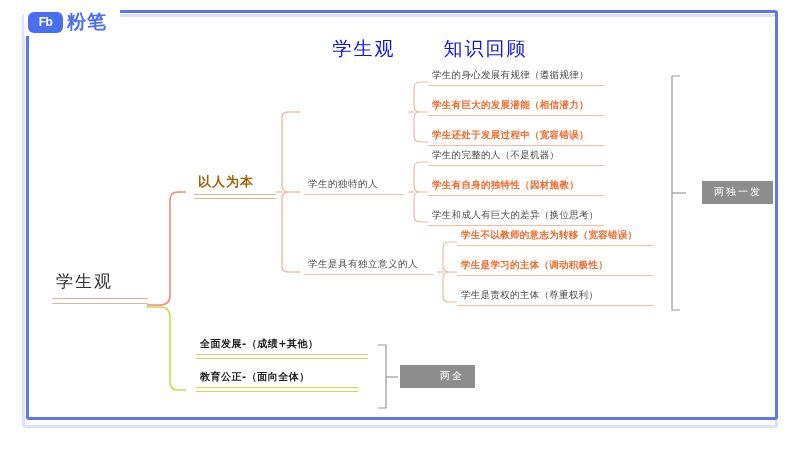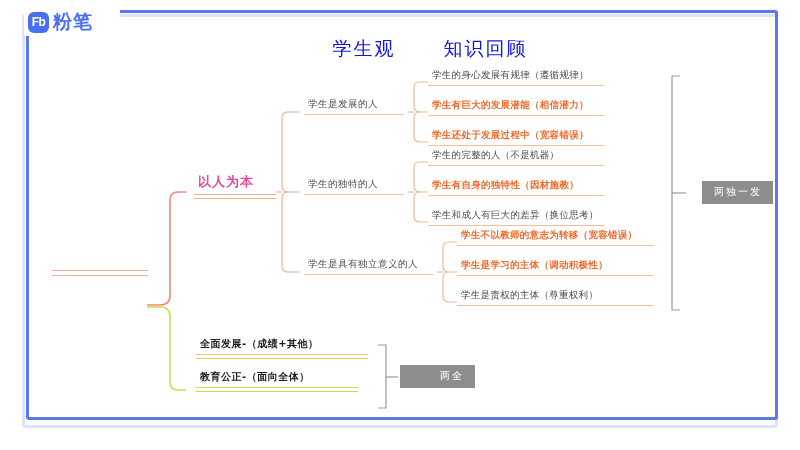--- a/index.html
+++ b/index.html
@@ -9,39 +9,39 @@
   #stage{position:relative;width:800px;height:450px;background:#ffffff;}
 
   
   .frame{position:absolute;left:22px;top:14px;width:756px;height:414px;
          border:3px solid #5d79e8;border-radius:3px;box-sizing:border-box;}
   .frame.soft{border-color:#dbe2fb;border-width:3px;left:22px;top:14px;}
 
   
   .logo-mask{position:absolute;left:24px;top:6px;width:96px;height:30px;background:#fff;}
   .logo{position:absolute;left:28px;top:9px;display:flex;align-items:center;gap:4px;}
-  .logo-mark{width:21px;height:21px;border-radius:6px;background:#4a6ef0;
+  .logo-mark{width:35px;height:21px;border-radius:6px;background:#4a6ef0;
              color:#fff;font-size:12px;font-weight:bold;line-height:21px;text-align:center;
              font-family:"Liberation Sans",sans-serif;letter-spacing:-.5px;}
   .logo-text{color:#4a6ef0;font-size:19px;font-weight:bold;letter-spacing:1px;
              font-family:"DejaVu Sans",sans-serif;}
 
   
   .title{position:absolute;top:36px;left:300px;width:260px;text-align:center;
          color:#1414dc;font-size:19px;font-weight:normal;letter-spacing:2px;
          font-family:"DejaVu Sans",sans-serif;white-space:pre;}
 
   
   .node{position:absolute;white-space:nowrap;font-family:"DejaVu Sans",sans-serif;}
   .node .txt{display:block;padding:0 4px 3px 4px;}
 
   .root .txt{font-size:17px;color:#333;letter-spacing:2px;padding-bottom:5px;}
   .root .rule{height:4px;border-top:1.5px solid #f2a9a4;border-bottom:1.5px solid #f2a9a4;background:#fff;}
 
-  .lvl2 .txt{font-size:13px;font-weight:bold;color:#ec4899;letter-spacing:1px;}
+  .lvl2 .txt{font-size:13px;font-weight:bold;color:#a16207;letter-spacing:1px;}
   .lvl2 .rule{height:3px;border-top:1.3px solid #f0b089;border-bottom:1.3px solid #f0b089;background:#fff;}
 
   .lvl2b .txt{font-size:10px;font-weight:bold;color:#1c1c1c;letter-spacing:.5px;}
   .rule-gold{height:3px;border-top:1.3px solid #e8c86a;border-bottom:1.3px solid #e8c86a;background:#fff;}
   .rule-green{height:3px;border-top:1.3px solid #cddc4a;border-bottom:1.3px solid #cddc4a;background:#fff;}
 
   .lvl3 .txt{font-size:9.5px;color:#4a4a4a;letter-spacing:.5px;}
   .lvl3 .rule{height:1px;background:#f3c4ab;}
 
   .leaf .txt{font-size:9.5px;color:#4a4a4a;letter-spacing:.3px;}
@@ -104,32 +104,29 @@
     <path d="M449,242 L457,242 M449,272 L457,272 M449,302 L457,302" fill="none" stroke="#f3b79b" stroke-width="1.2"></path>
 
     <path d="M680,76 L672,76 L672,310 L680,310" fill="none" stroke="#9a9a9a" stroke-width="1.2"></path>
     <path d="M672,193 L686,193" fill="none" stroke="#9a9a9a" stroke-width="1.2"></path>
 
     <path d="M378,345 L386,345 L386,408 L378,408" fill="none" stroke="#9a9a9a" stroke-width="1.2"></path>
     <path d="M386,377 L398,377" fill="none" stroke="#9a9a9a" stroke-width="1.2"></path>
   </svg>
 
   <div class="node root" style="left:52px;top:270px;">
+    <span class="txt">学生观</span>
     <div class="rule" style="width:96px;"></div>
   </div>
 
   <div class="node lvl2" style="left:194px;top:173px;">
     <span class="txt">以人为本</span>
     <div class="rule" style="width:82px;"></div>
   </div>
 
-  <div class="node lvl3" style="left:304px;top:98px;">
-    <span class="txt">学生是发展的人</span>
-    <div class="rule" style="width:100px;"></div>
-  </div>
   <div class="node lvl3" style="left:304px;top:178px;">
     <span class="txt">学生的独特的人</span>
     <div class="rule" style="width:100px;"></div>
   </div>
   <div class="node lvl3" style="left:304px;top:258px;">
     <span class="txt">学生是具有独立意义的人</span>
     <div class="rule" style="width:130px;"></div>
   </div>
 
   <div class="node leaf" style="left:428px;top:69px;">

